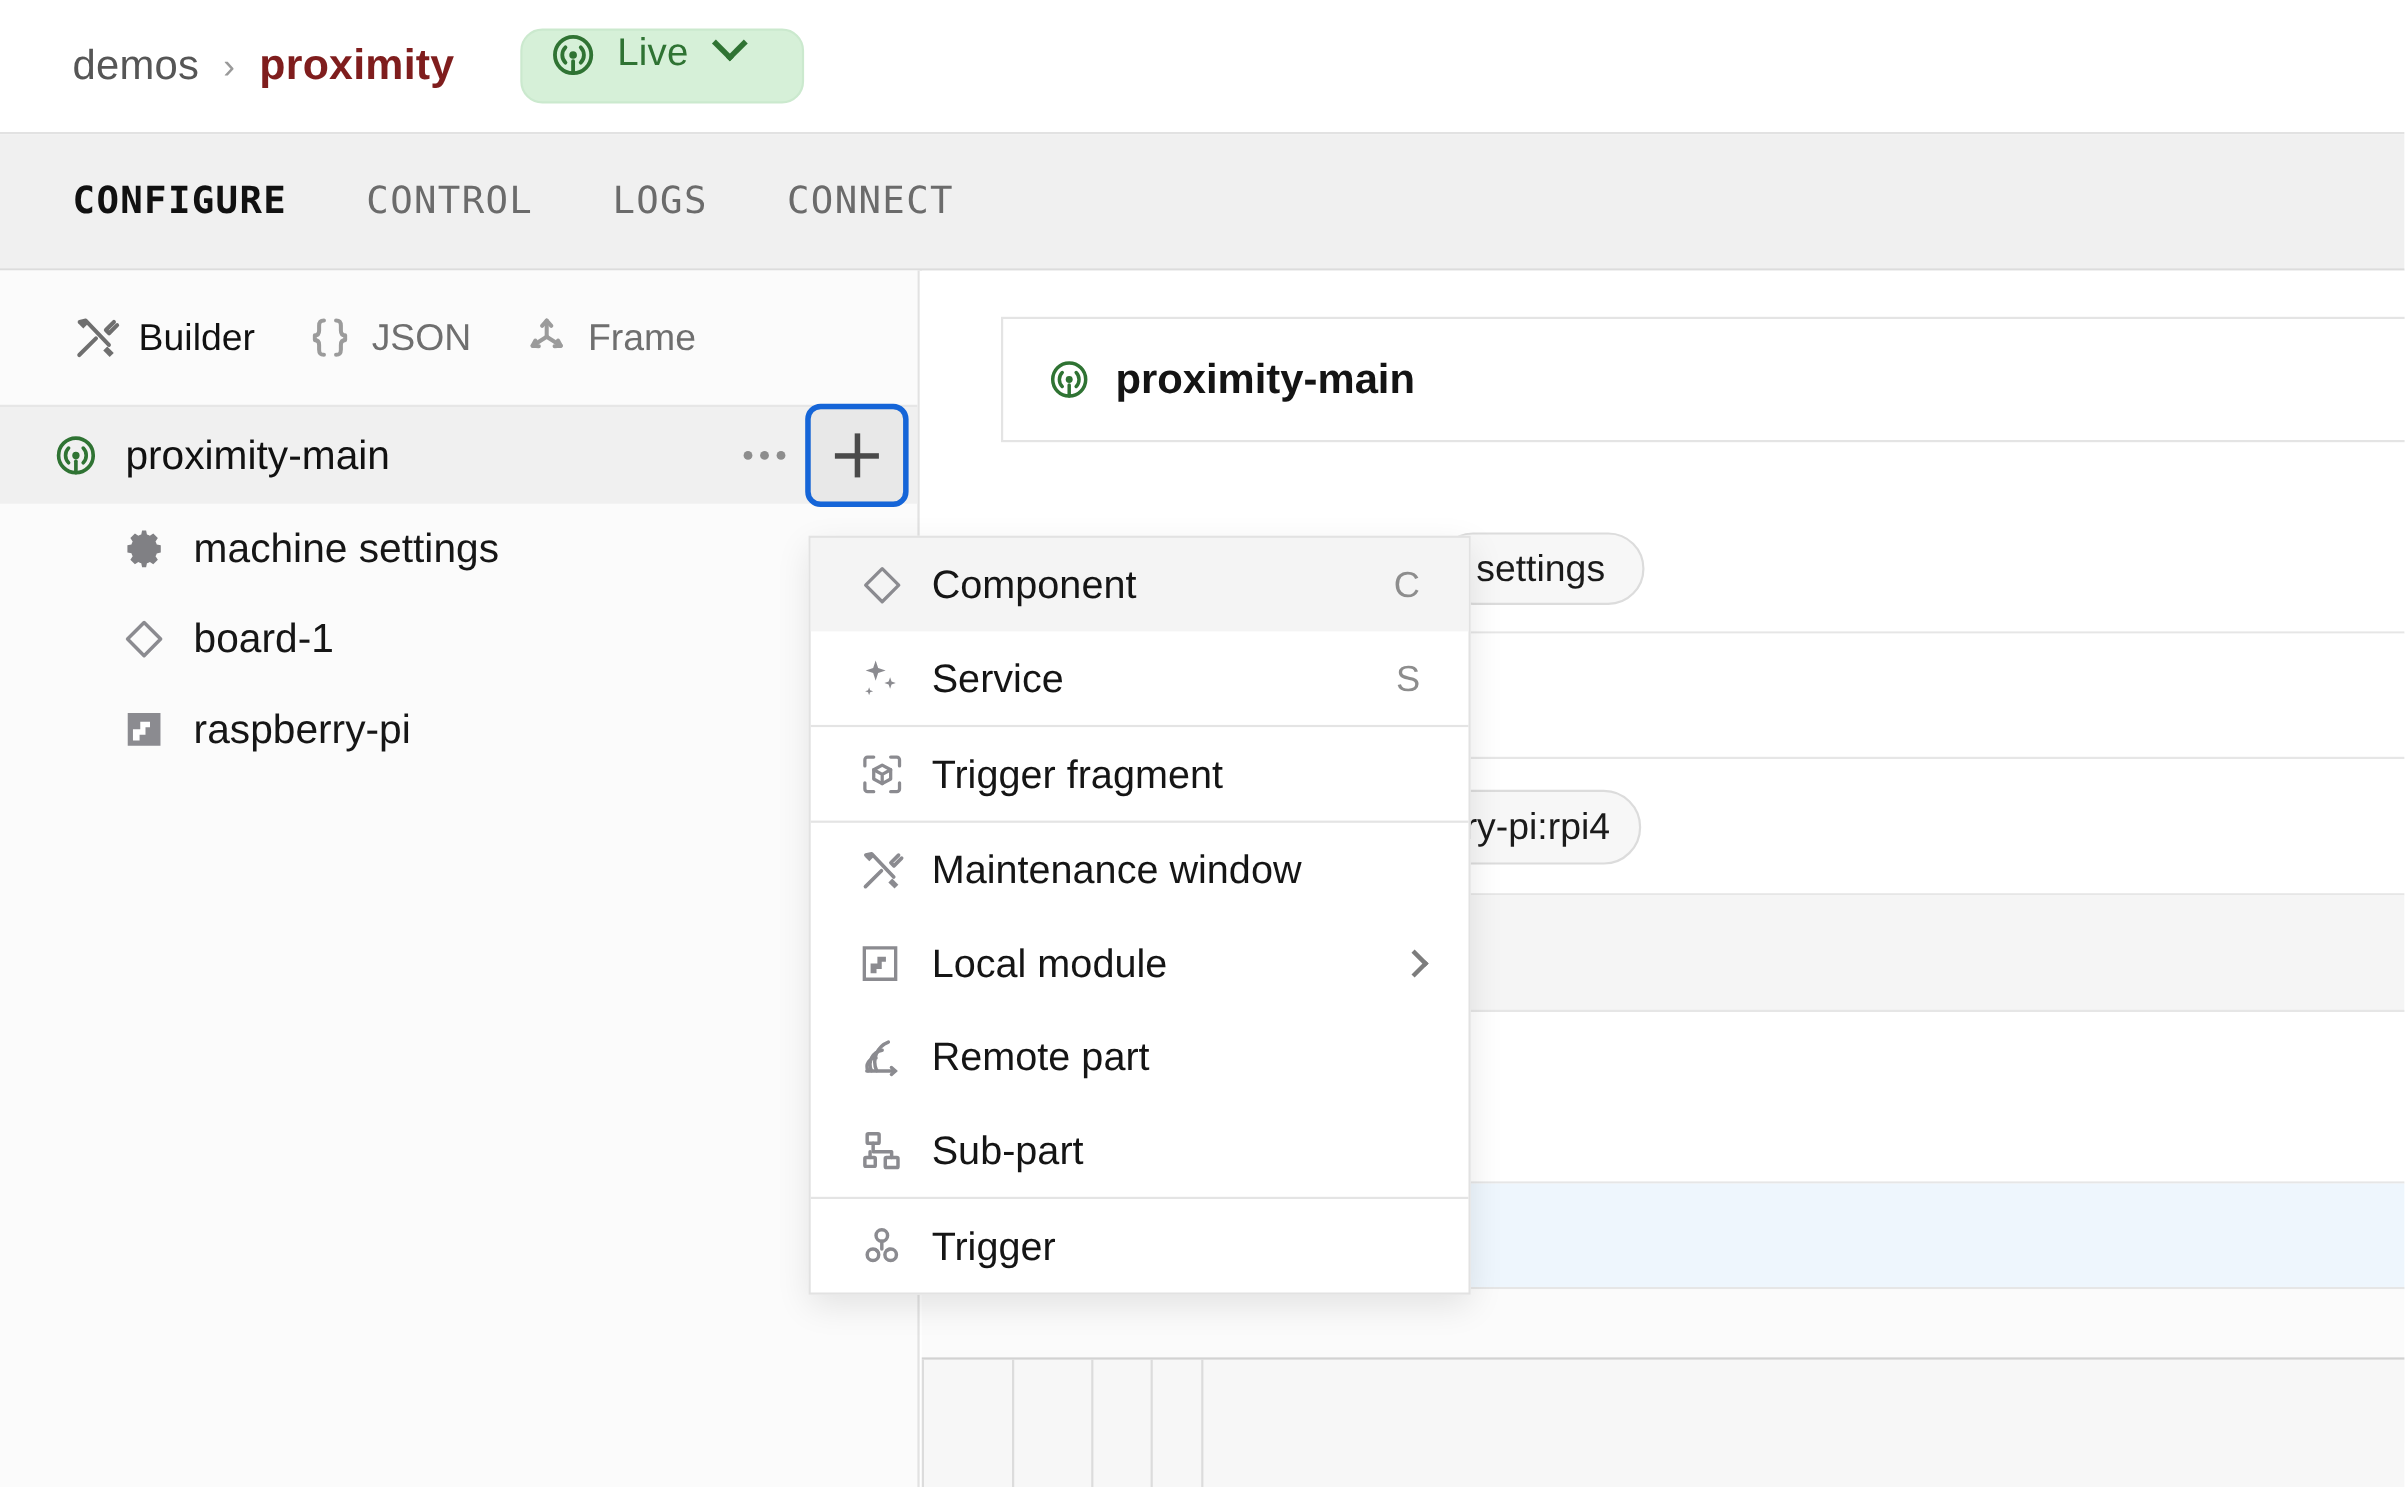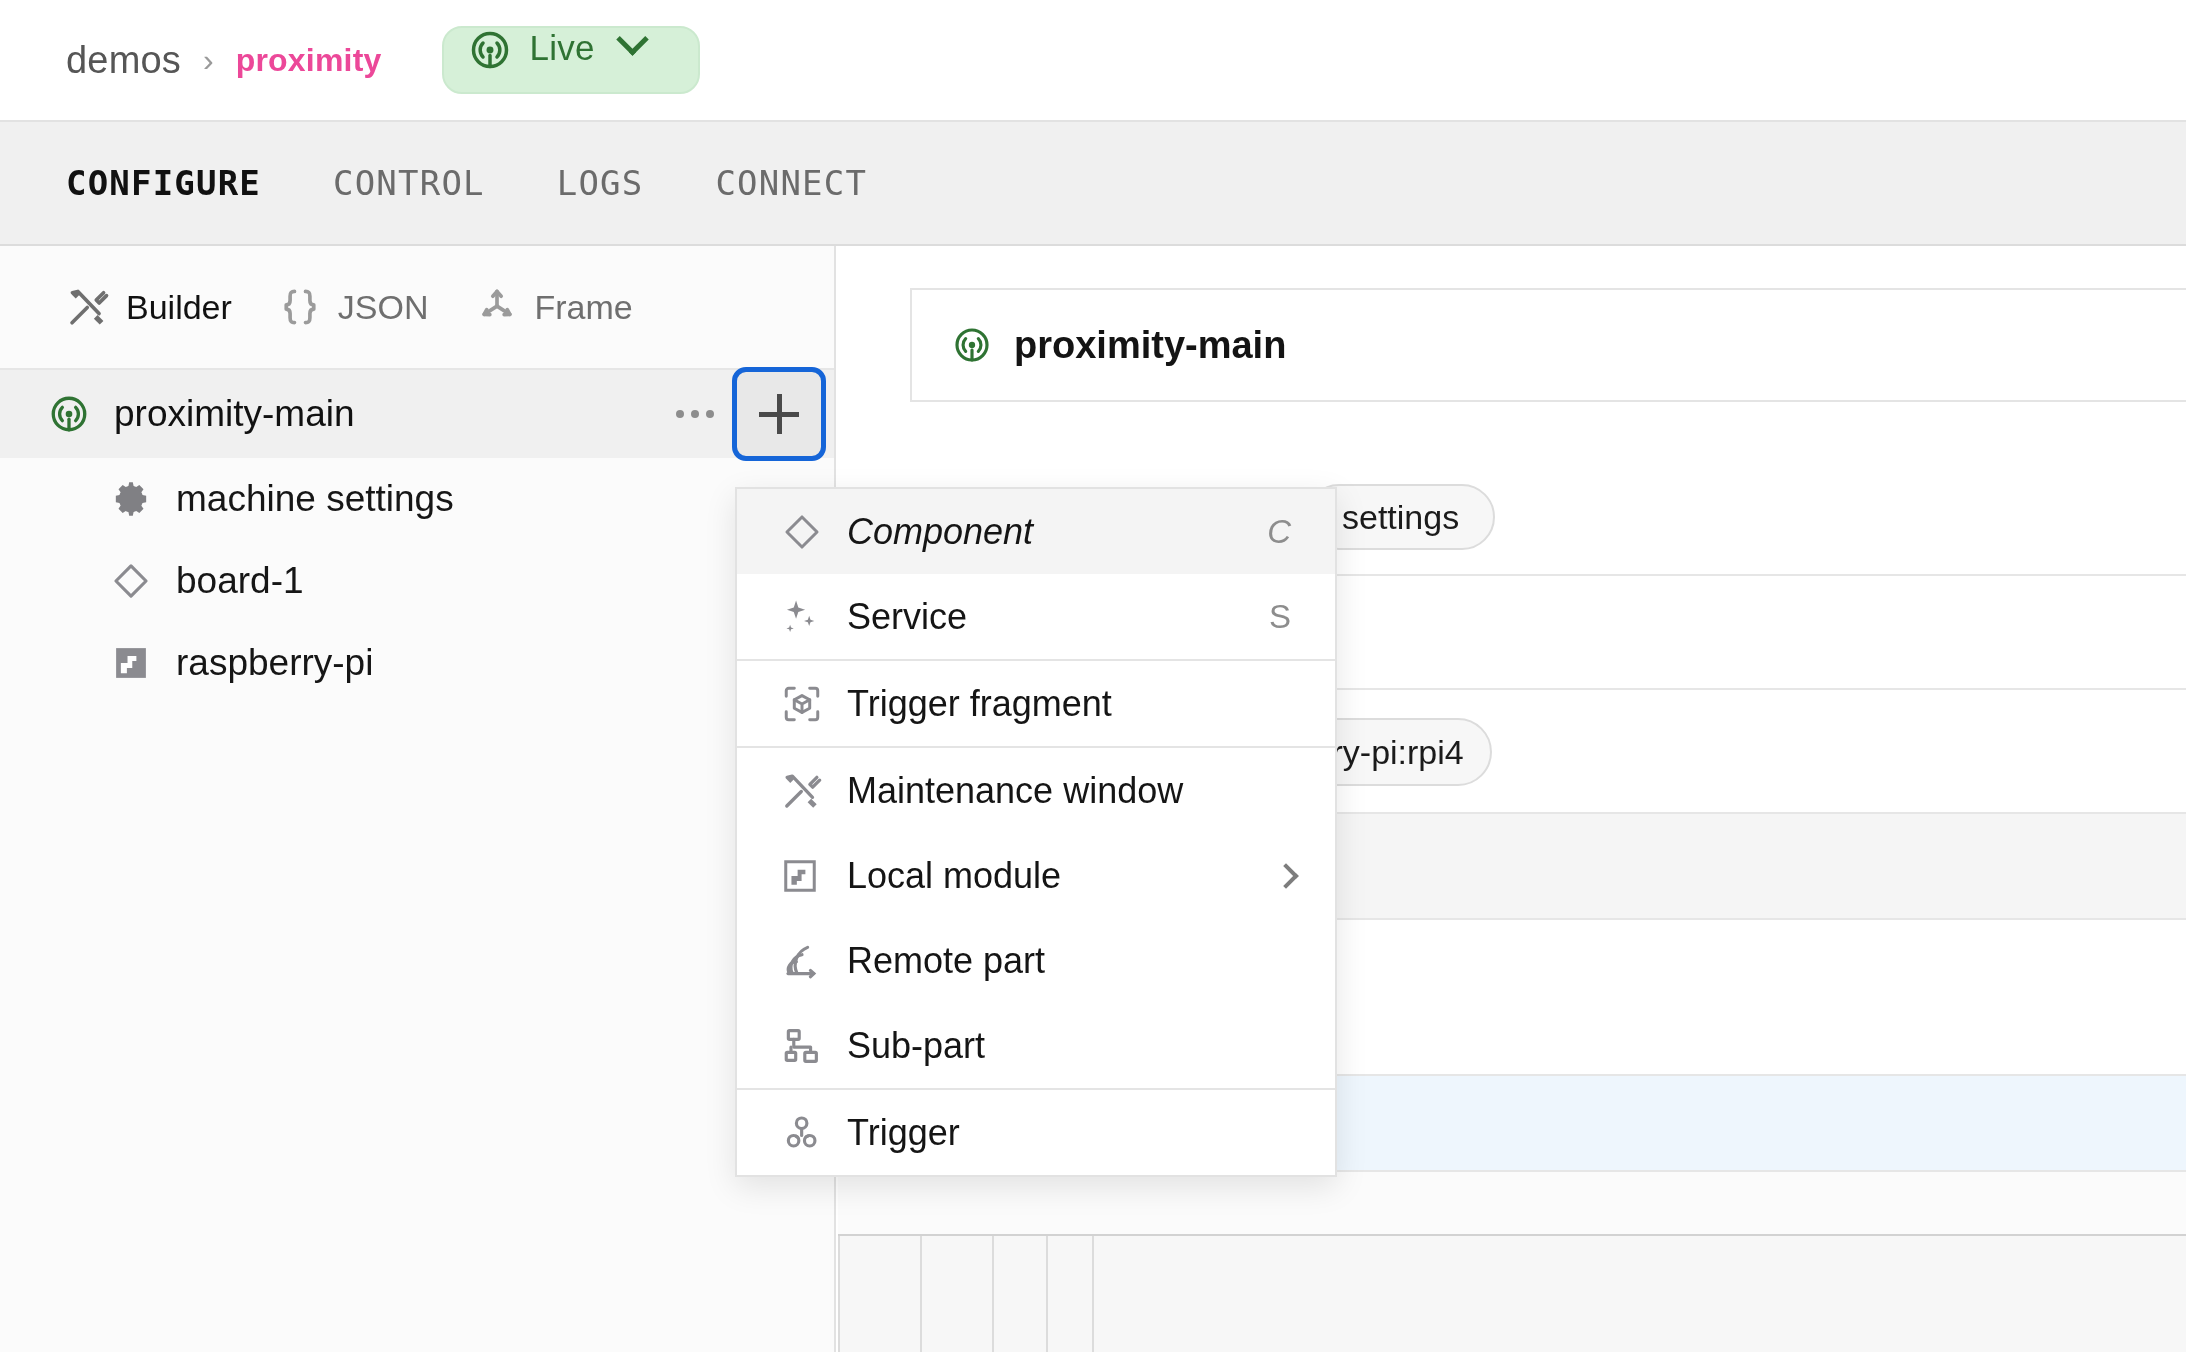--- a/index.html
+++ b/index.html
@@ -15,21 +15,21 @@
   
   .topbar {
     position: absolute; left: 0; top: 0; width: 2186px; height: 122px;
     background: #ffffff;
     border-bottom: 2px solid #e2e2e2;
     display: flex; align-items: center;
     padding-left: 66px;
   }
   .crumb-org { font-size: 38px; color: #565656; letter-spacing: .2px; }
   .crumb-sep { font-size: 32px; color: #9a9a9a; margin: 0 22px; }
-  .crumb-machine { font-size: 32px; color: #ec4899; font-weight: bold; letter-spacing: .2px; text-align: center; }
+  .crumb-machine { font-size: 39px; color: #7f1d1d; font-weight: bold; letter-spacing: .2px; text-align: center; }
 
   .live-badge {
     margin-left: 60px;
     height: 68px; min-width: 258px;
     background: #d6f0d8; border: 2px solid #cbe9ce; border-radius: 20px;
     display: flex; align-items: flex-start; gap: 18px;
     padding: 0 24px;
   }
   .live-label { font-size: 35px; color: #2f7333; letter-spacing: .2px; }
   .chev-down { width: 26px; height: 16px; position: relative; margin-left: 6px; }
@@ -145,21 +145,21 @@
     background: #ffffff; border: 2px solid #e2e2e2;
     box-shadow: 0 10px 30px rgba(0,0,0,.10);
     z-index: 50;
   }
   .menu-group { border-bottom: 2px solid #e4e4e4; }
   .menu-group:last-child { border-bottom: none; }
   .menu-item {
     height: 85px; display: flex; align-items: center;
     padding: 0 36px 0 44px; position: relative;
   }
-  .menu-item.hover { background: #f4f4f4; font-style: italic; }
+  .menu-item.hover { background: #f4f4f4; }
   .menu-ico { width: 54px; display: flex; align-items: center; justify-content: flex-start; }
   .menu-label { font-size: 36px; color: #151515; margin-left: 12px; }
   .menu-key { position: absolute; right: 44px; font-size: 33px; color: #8d8d8d; }
   .menu-arrow { position: absolute; right: 40px; width: 18px; height: 18px;
     border-right: 4px solid #7d7d7d; border-bottom: 4px solid #7d7d7d; transform: rotate(-45deg); }
 
   svg { display: block; }
 </style>
 </head>
 <body>

